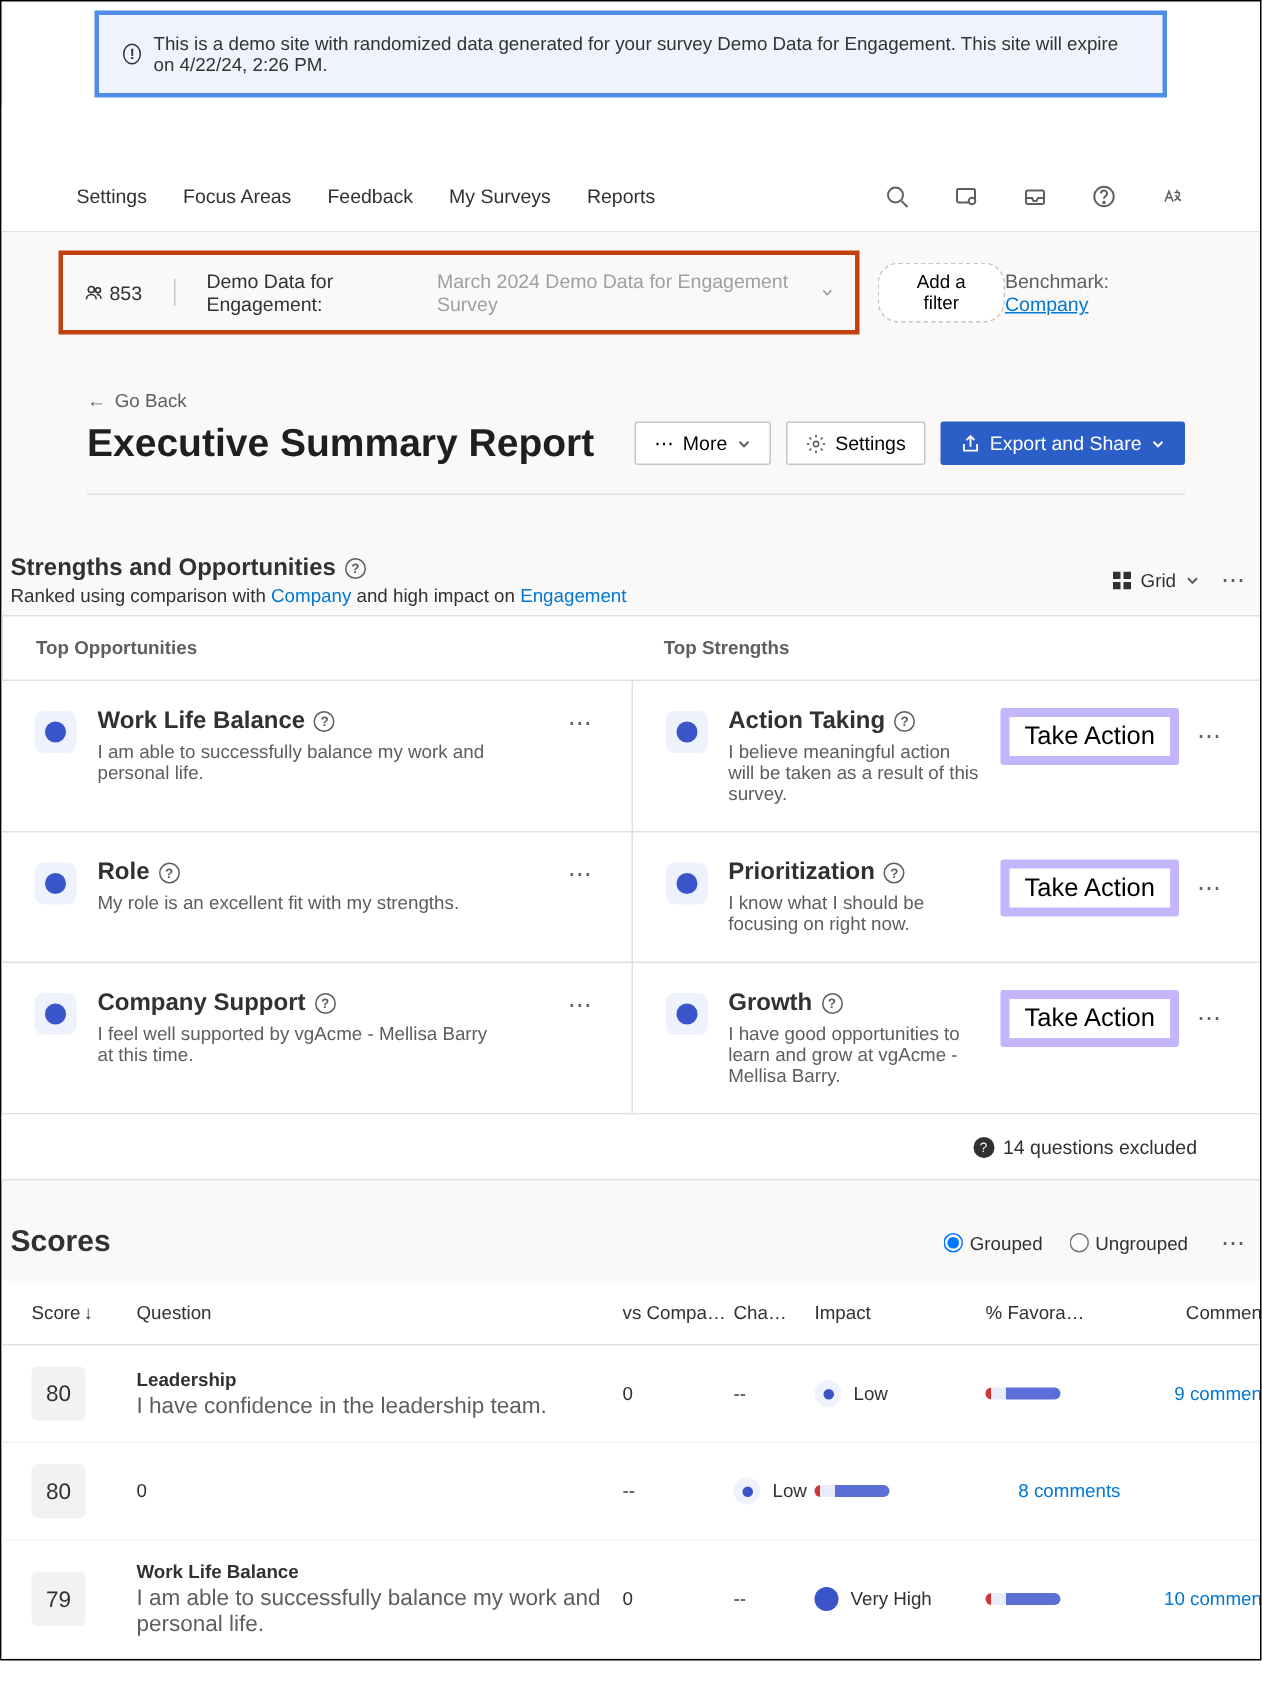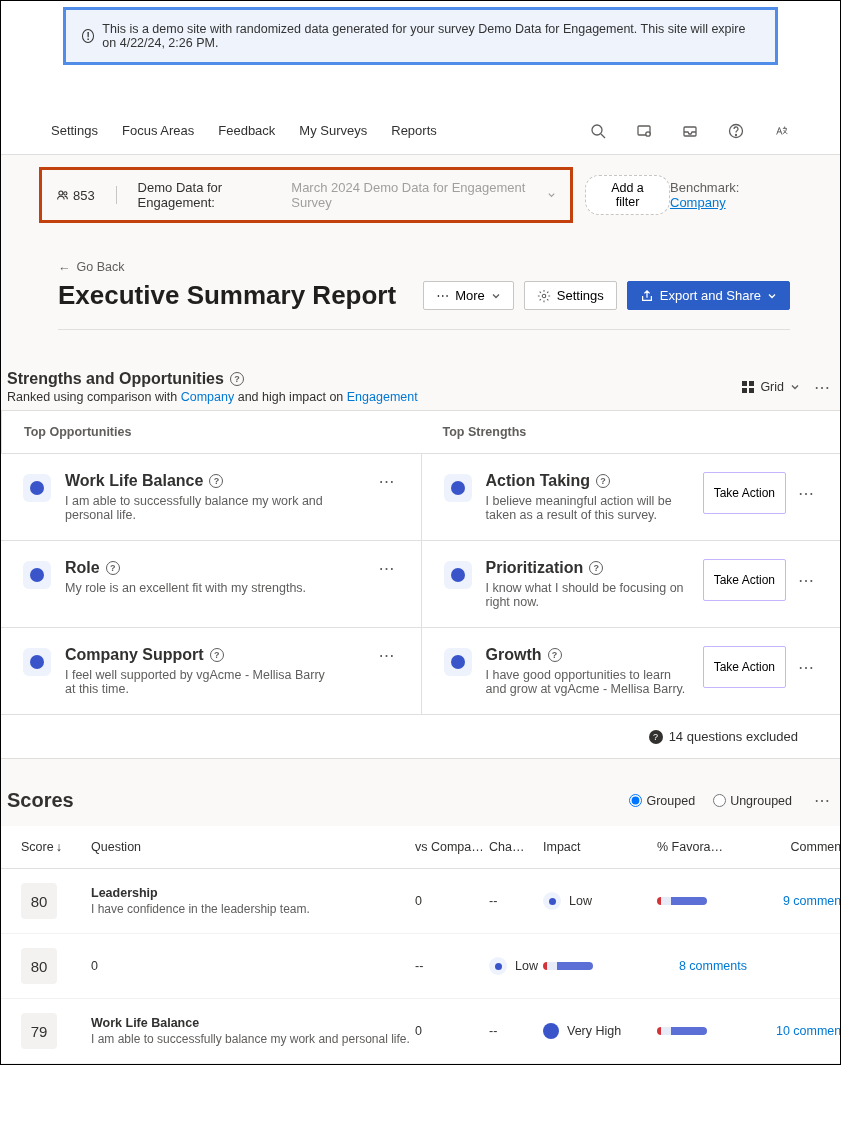--- a/index.html
+++ b/index.html
@@ -42,36 +42,36 @@
   .so-grid { display: grid; grid-template-columns: 1fr 1fr; border-top: 1px solid #e1dfdd; background: #fff; }
   .so-col-hdr { padding: 14px 22px; font-size: 12.5px; font-weight: 600; color: #605e5c; border-bottom: 1px solid #e1dfdd; }
   .so-col-right { border-left: 1px solid #e1dfdd; }
   .so-card { padding: 18px 22px; border-bottom: 1px solid #e1dfdd; display: flex; gap: 14px; align-items: flex-start; }
   .so-bullet { width: 28px; height: 28px; border-radius: 6px; background: #edf2fd; display: flex; align-items: center; justify-content: center; flex-shrink: 0; margin-top: 2px; }
   .so-bullet .dot { width: 14px; height: 14px; border-radius: 50%; background: #3955c9; }
   .so-body { flex: 1; }
   .so-title { font-size: 16px; font-weight: 600; display: flex; align-items: center; gap: 6px; }
   .so-desc { font-size: 12.5px; color: #605e5c; margin-top: 4px; max-width: 260px; }
   .so-actions { display: flex; align-items: center; gap: 8px; }
-  .take-action { border: 1px solid #c4b5fd; background: #fff; border-radius: 2px; padding: 13px 10px; font-size: 12px; cursor: pointer; }
+  .take-action { border: 6px solid #c4b5fd; background: #fff; border-radius: 2px; padding: 3px 10px; font-size: 17px; cursor: pointer; }
   .excluded-row { grid-column: 1 / -1; padding: 14px 42px; text-align: right; font-size: 13px; color: #323130; display: flex; justify-content: flex-end; align-items: center; gap: 6px; background: #fff; border-bottom: 1px solid #e1dfdd; }
   .excluded-row .qfill { width: 14px; height: 14px; border-radius: 50%; background: #323130; color: #fff; display: inline-flex; align-items: center; justify-content: center; font-size: 9px; }
 
   .scores-hdr { padding: 30px 6px 14px 6px; display: flex; align-items: center; justify-content: space-between; background: #faf9f8; }
   .scores-title { font-size: 20px; font-weight: 600; }
   .radio-group { display: flex; gap: 18px; font-size: 12.5px; align-items: center; }
   .radio-group label { display: flex; align-items: center; gap: 4px; cursor: pointer; }
 
   .table-hdr, .table-row { display: grid; grid-template-columns: 66px 320px 70px 50px 110px 90px 100px; gap: 4px; align-items: center; padding: 14px 20px; }
   .table-hdr { font-size: 12.5px; color: #323130; border-bottom: 1px solid #e1dfdd; background: #fff; }
   .table-row { border-bottom: 1px solid #f3f2f1; background: #fff; }
   .th-score { display: flex; align-items: center; gap: 2px; }
   .score-badge { width: 36px; height: 36px; border-radius: 4px; background: #f3f2f1; display: flex; align-items: center; justify-content: center; font-size: 15px; font-weight: 500; color: #323130; }
   .q-title { font-size: 12.5px; font-weight: 600; }
-  .q-desc { font-size: 12px; color: #605e5c; margin-top: 2px; }
+  .q-desc { font-size: 15px; color: #605e5c; margin-top: 2px; }
   .impact-cell { display: flex; align-items: center; gap: 8px; font-size: 12.5px; }
   .impact-dot-wrap { width: 18px; height: 18px; border-radius: 50%; background: #edf2fd; display: flex; align-items: center; justify-content: center; }
   .impact-dot-sm { width: 7px; height: 7px; border-radius: 50%; background: #3955c9; }
   .impact-dot-lg { width: 16px; height: 16px; border-radius: 50%; background: #3955c9; }
   .fav-bar { width: 50px; height: 8px; border-radius: 4px; background: linear-gradient(to right, #d13438 0 4px, #e8ecf8 4px 14px, #5b6fd6 14px 100%); }
   .comments-link { color: #0078d4; font-size: 12.5px; text-align: right; cursor: pointer; }
   .txt-center { text-align: left; font-size: 12.5px; }
   svg { display: block; }
 </style>
 </head>

